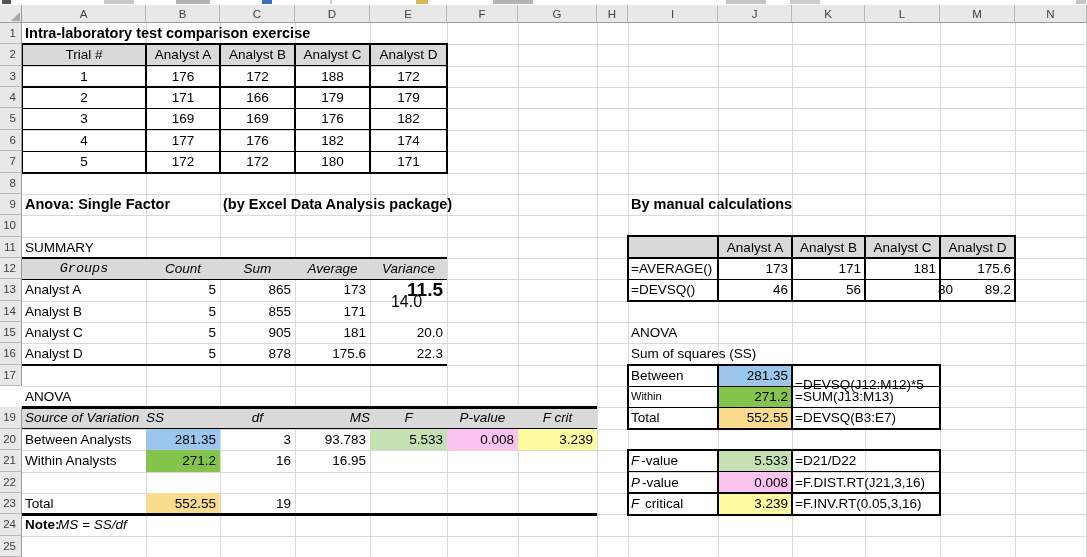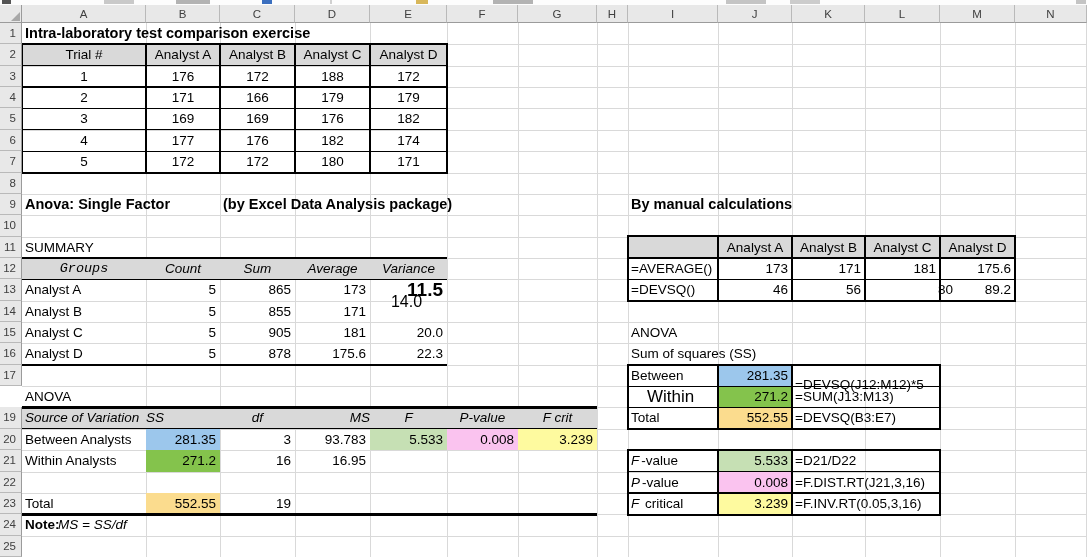--- a/index.html
+++ b/index.html
@@ -229,21 +229,21 @@
       <div class="celltext" style="top: 279.32px; height: 21.36px; line-height: 21.36px; font-size: 13.5px; left: 631px;">=DEVSQ()</div>
       <div class="celltext" style="top: 279.32px; height: 21.36px; line-height: 21.36px; font-size: 13.5px; left: 718px; width: 74px; text-align: right; padding-right: 4px; box-sizing: border-box;">46</div>
       <div class="celltext" style="top: 279.32px; height: 21.36px; line-height: 21.36px; font-size: 13.5px; left: 792px; width: 73px; text-align: right; padding-right: 4px; box-sizing: border-box;">56</div>
       <div class="celltext" style="top: 279.32px; height: 21.36px; line-height: 21.36px; font-size: 13.5px; left: 865px; width: 56px; text-align: right; padding-right: 4px; box-sizing: border-box; margin-left: 36px;">80</div>
       <div class="celltext" style="top: 279.32px; height: 21.36px; line-height: 21.36px; font-size: 13.5px; left: 940px; width: 75px; text-align: right; padding-right: 4px; box-sizing: border-box;">89.2</div>
       <div class="celltext" style="top: 322.04px; height: 21.36px; line-height: 21.36px; font-size: 13.5px; left: 631px;">ANOVA</div>
       <div class="celltext" style="top: 343.4px; height: 21.36px; line-height: 21.36px; font-size: 13.5px; left: 631px;">Sum of squares (SS)</div>
       <div class="celltext" style="top: 364.76px; height: 21.36px; line-height: 21.36px; font-size: 13.5px; left: 631px;">Between</div>
       <div class="celltext" style="top: 364.76px; height: 21.36px; line-height: 21.36px; font-size: 13.5px; left: 718px; width: 74px; text-align: right; padding-right: 4px; box-sizing: border-box;">281.35</div>
       <div class="celltext" style="top: 364.76px; height: 21.36px; line-height: 21.36px; font-size: 13.5px; left: 795px; margin-top: 9px;">=DEVSQ(J12:M12)*5</div>
-      <div class="celltext" style="top: 386.12px; height: 21.36px; line-height: 21.36px; font-size: 17px; left: 647px;">Within</div>
+      <div class="celltext" style="top: 386.12px; height: 21.36px; line-height: 21.36px; font-size: 11px; left: 631px;">Within</div>
       <div class="celltext" style="top: 386.12px; height: 21.36px; line-height: 21.36px; font-size: 13.5px; left: 718px; width: 74px; text-align: right; padding-right: 4px; box-sizing: border-box;">271.2</div>
       <div class="celltext" style="top: 386.12px; height: 21.36px; line-height: 21.36px; font-size: 13.5px; left: 795px;">=SUM(J13:M13)</div>
       <div class="celltext" style="top: 407.48px; height: 21.36px; line-height: 21.36px; font-size: 13.5px; left: 631px;">Total</div>
       <div class="celltext" style="top: 407.48px; height: 21.36px; line-height: 21.36px; font-size: 13.5px; left: 718px; width: 74px; text-align: right; padding-right: 4px; box-sizing: border-box;">552.55</div>
       <div class="celltext" style="top: 407.48px; height: 21.36px; line-height: 21.36px; font-size: 13.5px; left: 795px;">=DEVSQ(B3:E7)</div>
       <div class="celltext" style="top: 450.2px; height: 21.36px; line-height: 21.36px; font-size: 13.5px; left: 631px;"><i style="padding-right:2px">F</i>-value</div>
       <div class="celltext" style="top: 450.2px; height: 21.36px; line-height: 21.36px; font-size: 13.5px; left: 718px; width: 74px; text-align: right; padding-right: 4px; box-sizing: border-box;">5.533</div>
       <div class="celltext" style="top: 450.2px; height: 21.36px; line-height: 21.36px; font-size: 13.5px; left: 795px;">=D21/D22</div>
       <div class="celltext" style="top: 471.56px; height: 21.36px; line-height: 21.36px; font-size: 13.5px; left: 631px;"><i style="padding-right:2px">P</i>-value</div>
       <div class="celltext" style="top: 471.56px; height: 21.36px; line-height: 21.36px; font-size: 13.5px; left: 718px; width: 74px; text-align: right; padding-right: 4px; box-sizing: border-box;">0.008</div>

